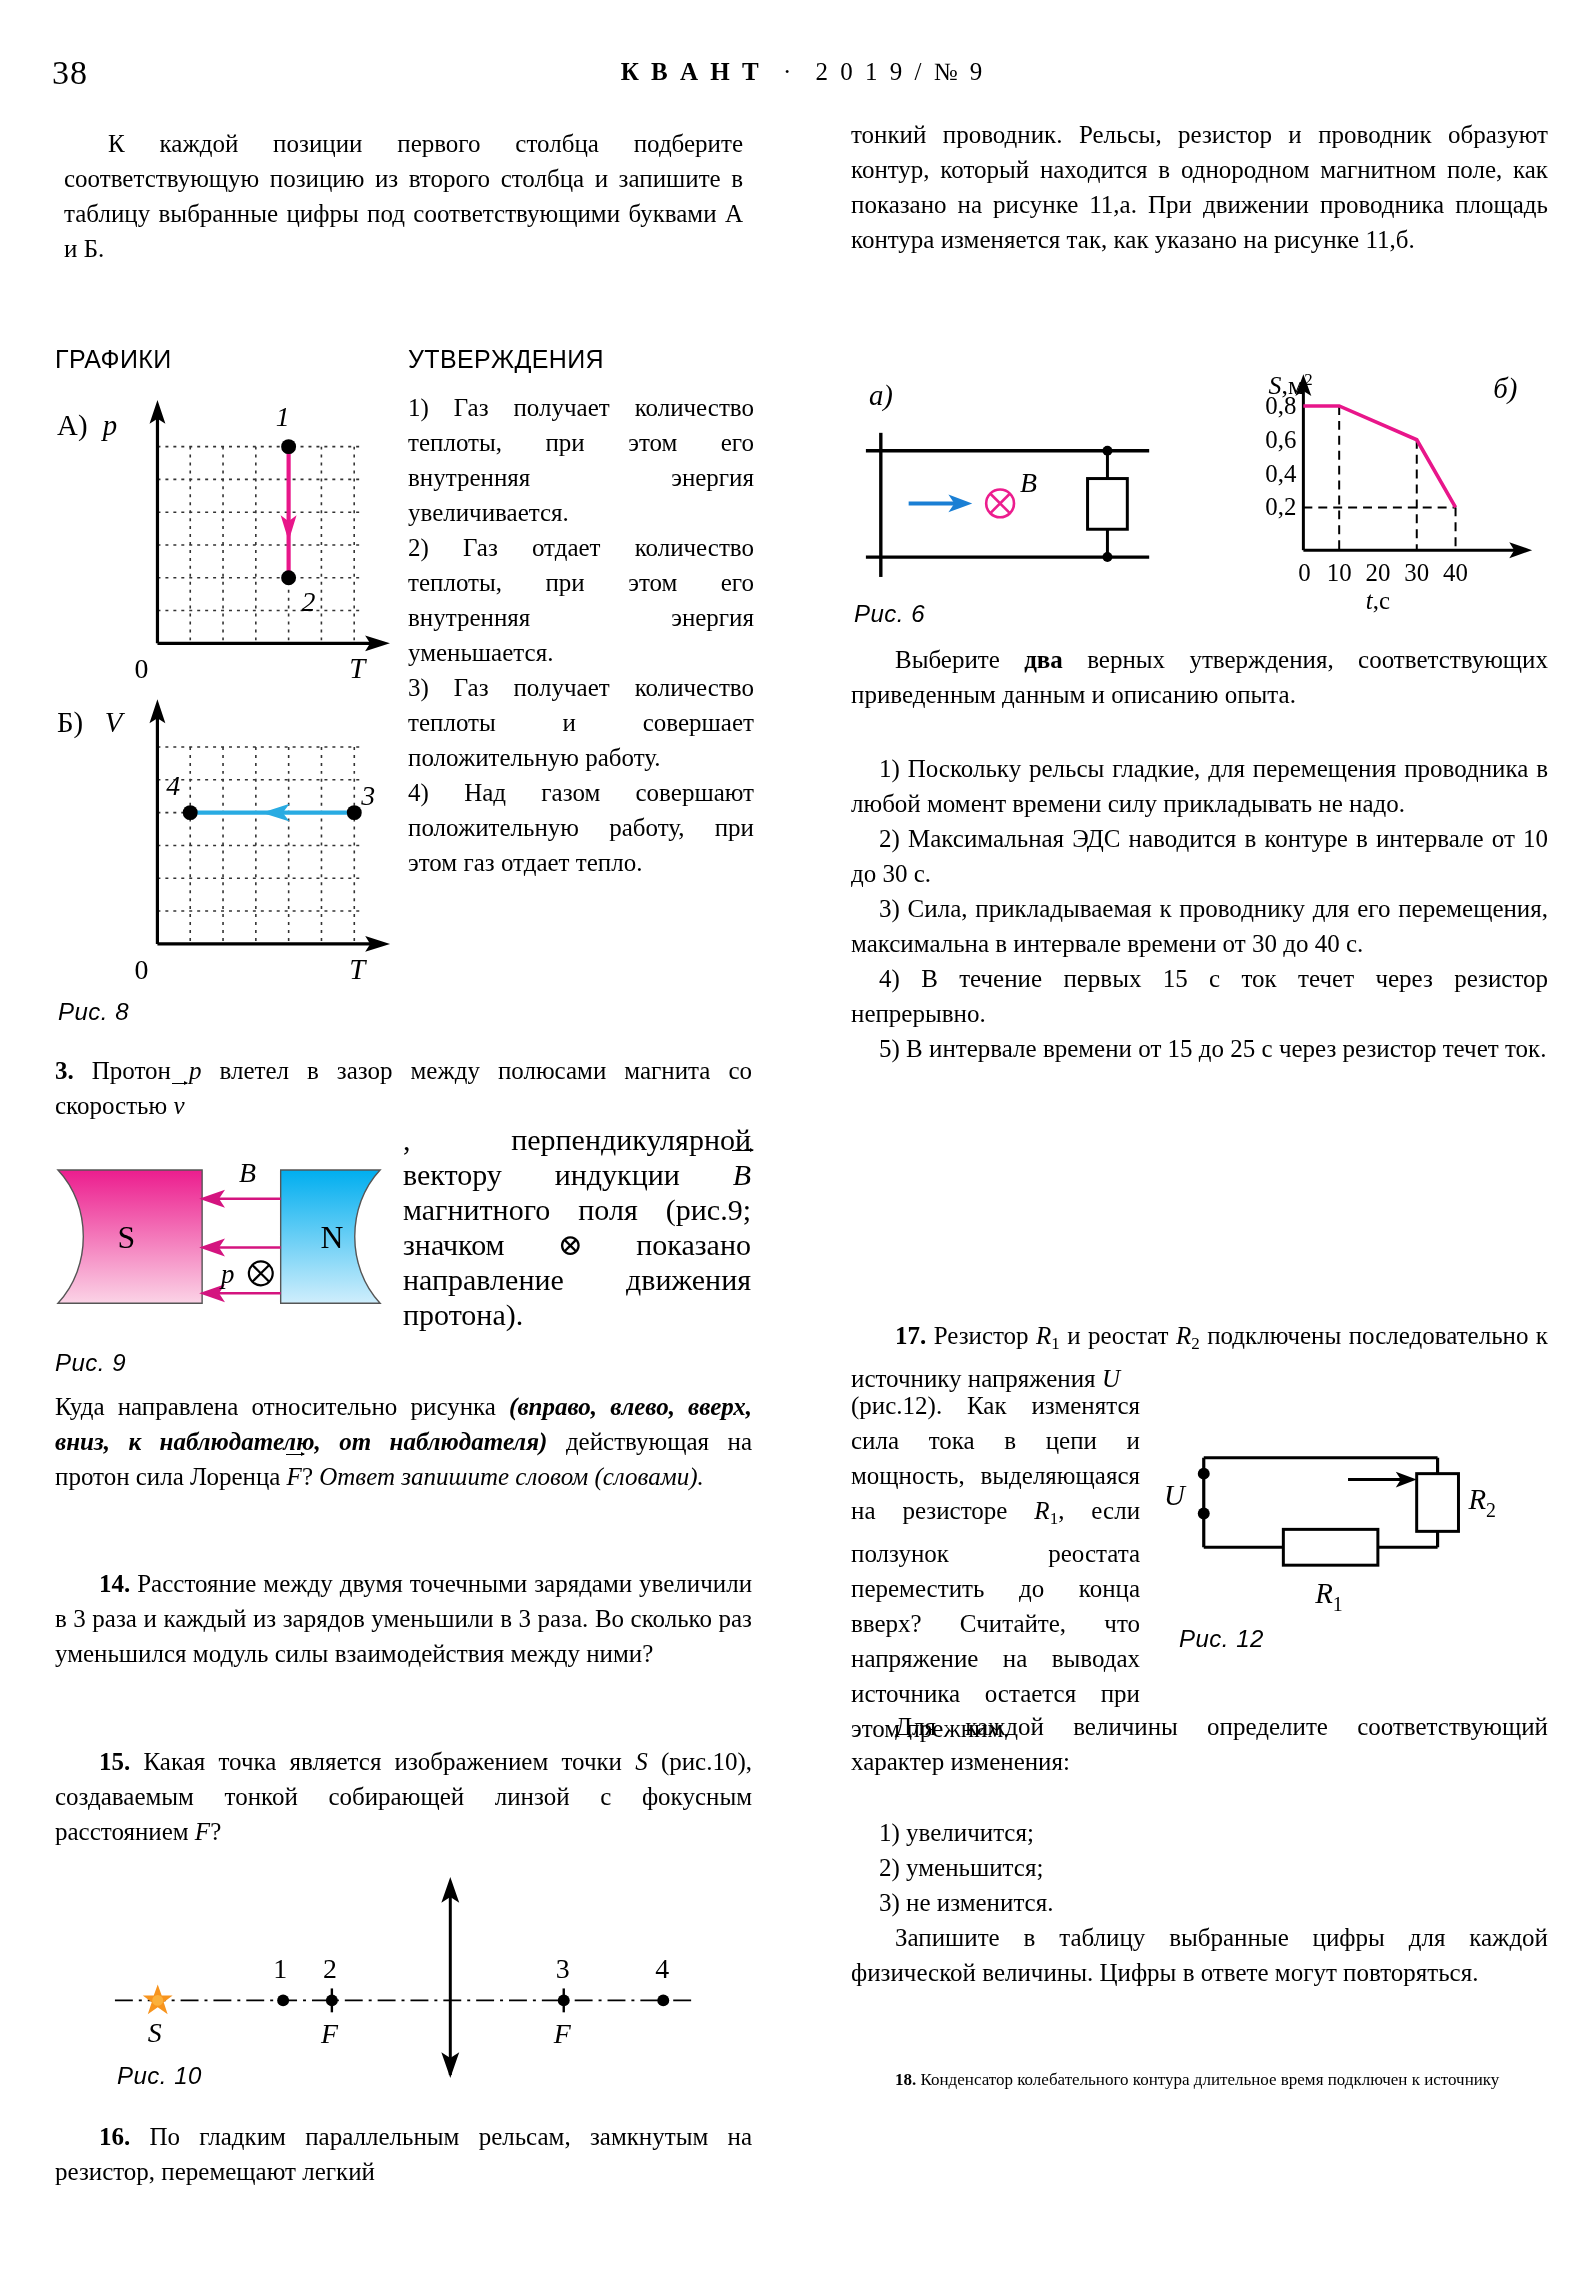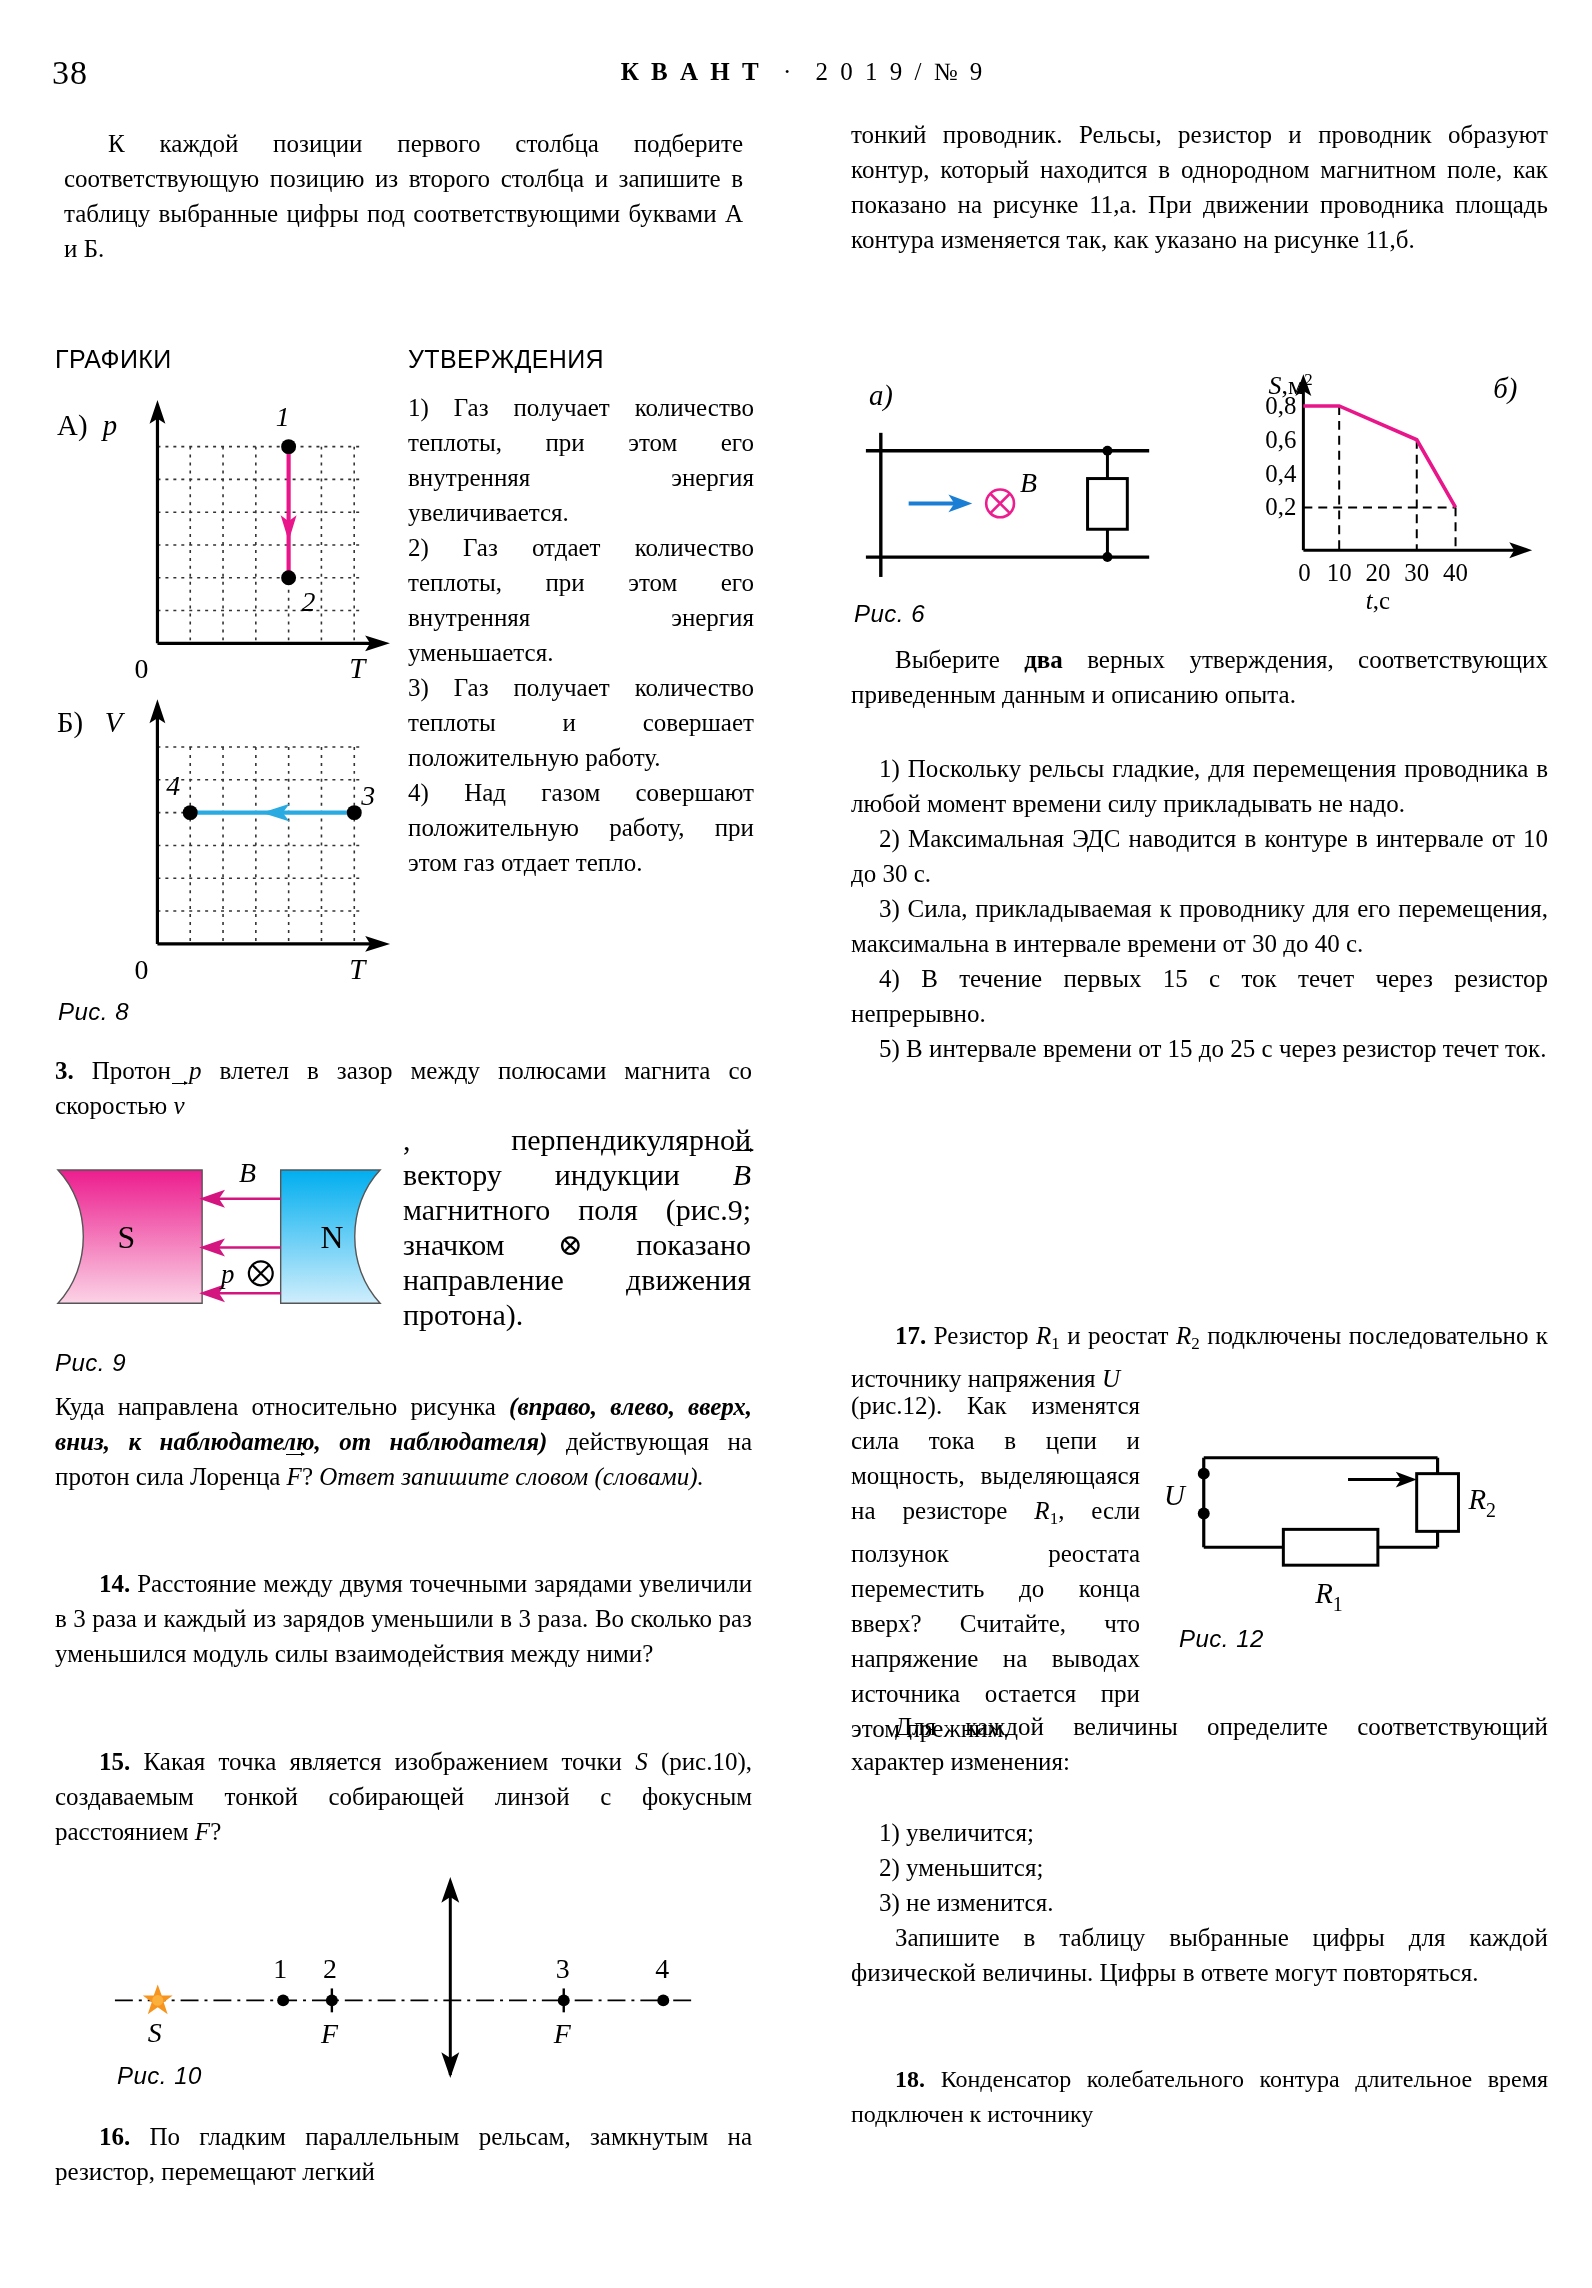--- a/index.html
+++ b/index.html
@@ -448,19 +448,19 @@
   </div>
 
   <div class="abs" style="left:851px; top:1815px; width:697px; font-size:25px; line-height:35px;">
     <p style="margin:0; text-indent:28px;">1) увеличится;</p>
     <p style="margin:0; text-indent:28px;">2) уменьшится;</p>
     <p style="margin:0; text-indent:28px;">3) не изменится.</p>
   </div>
 
   <div class="abs" style="left:851px; top:1920px; width:697px; font-size:25px; line-height:35px; text-align:justify; text-indent:44px;">Запишите в таблицу выбранные цифры для каждой физической величины. Цифры в ответе могут повторяться.</div>
 
-  <div class="abs" style="left:851px; top:2062px; width:697px; font-size:24px; line-height:35px; text-align:justify; text-indent:44px;">
+  <div class="abs" style="left:851px; top:2062px; width:697px; font-size:17px; line-height:35px; text-align:justify; text-indent:44px;">
     <span class="bold">18.</span>
     <span>Конденсатор колебательного контура длительное время подключен к источнику</span>
   </div>
 
 </div>
 
 
 </body></html>

